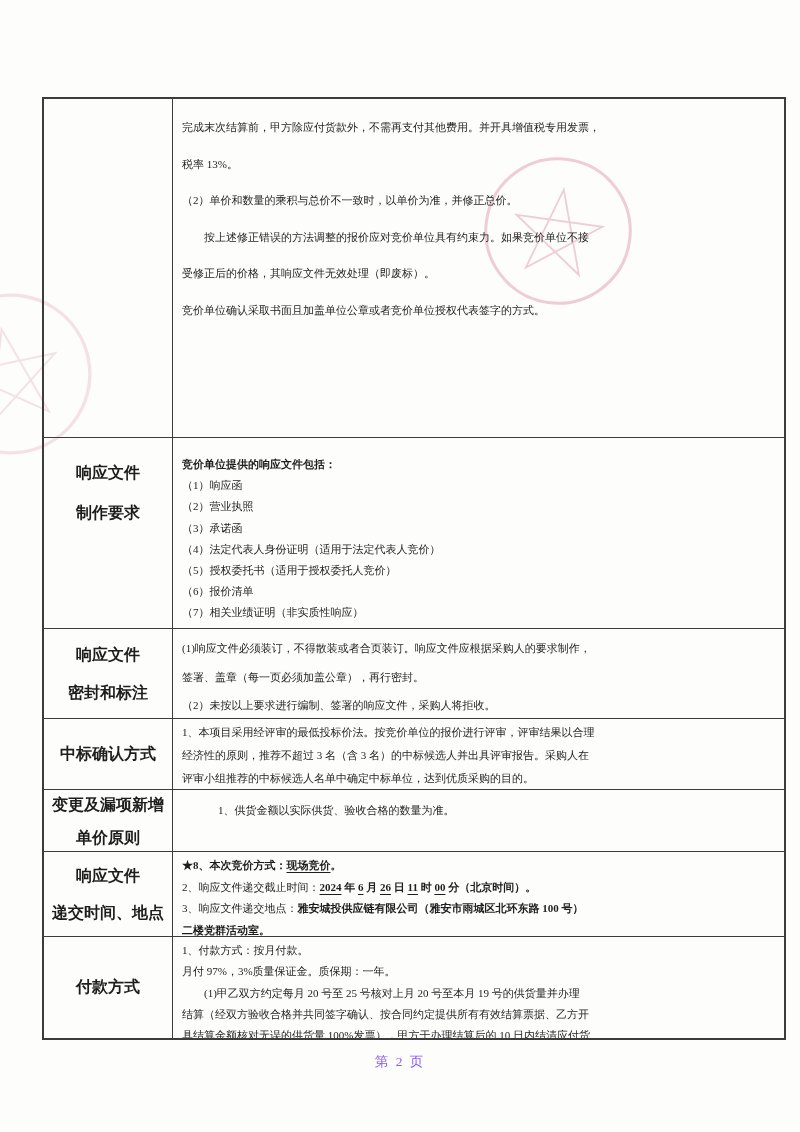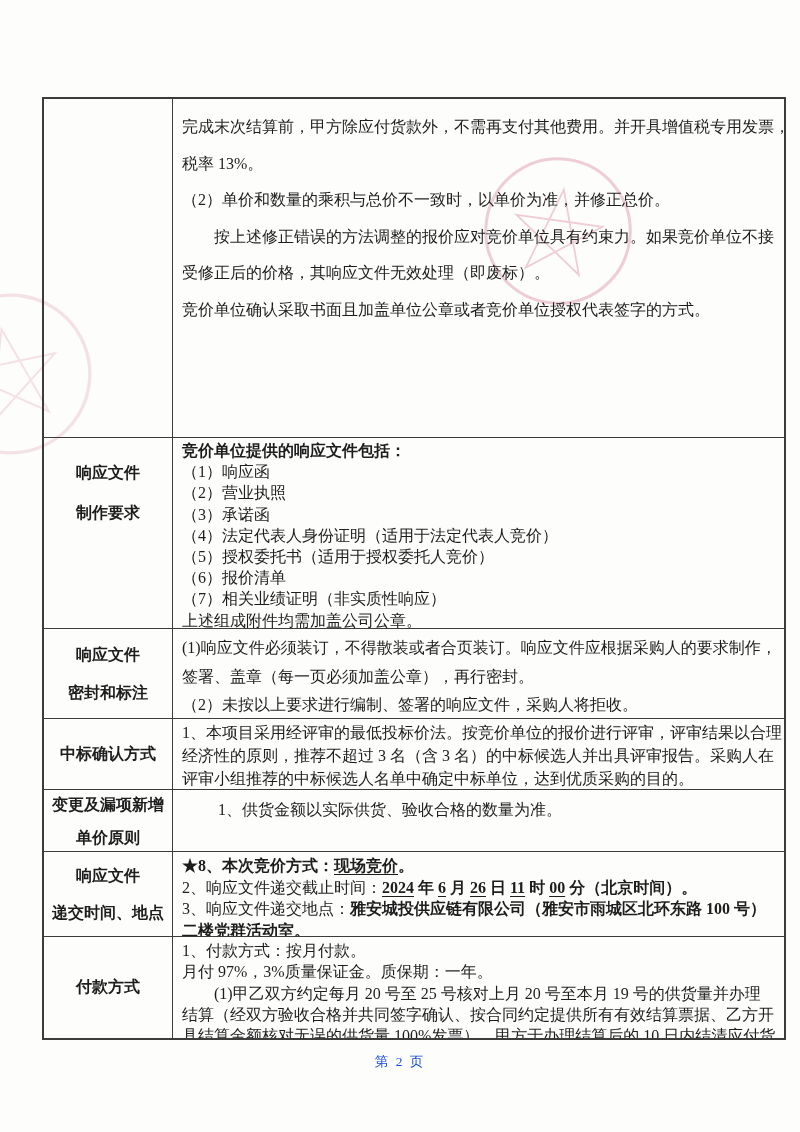--- a/index.html
+++ b/index.html
@@ -24,48 +24,48 @@
   .row-5 { height:85px;  }
   .row-6 { height:102px; }
   .cell-label {
     width:129px; min-width:129px; box-sizing:border-box;
     border-right:1.5px solid #3c3c3c;
     display:flex; flex-direction:column; justify-content:center; align-items:center;
     font-weight:bold; font-size:16px; text-align:center;
   }
   .cell-content {
     flex:1; box-sizing:border-box; padding:0 6px 0 9px;
-    font-size:16px; overflow:hidden;
+    font-size:11px; overflow:hidden;
   }
   .content-line { white-space:nowrap; }
   .label-line { white-space:nowrap; }
   
   .row-0 .cell-content { padding-top:10px; } .row-0 .content-line { line-height:36.5px; }
   .row-1 .cell-label  { justify-content:flex-start; padding-top:15px; }
   .row-1 .label-line  { line-height:40px; }
-  .row-1 .cell-content{ padding-top:2px; } .row-1 .content-line { line-height:21.2px; }
+  .row-1 .cell-content{ padding-top:2px;margin-top:14px; } .row-1 .content-line { line-height:21.2px; }
   .row-2 .label-line  { line-height:38px; }
   .row-2 .cell-content{ padding-top:5px; } .row-2 .content-line { line-height:28.5px; }
   .row-3 .cell-content{ padding-top:2px; } .row-3 .content-line { line-height:23.2px; }
   .row-4 .label-line  { line-height:33px; }
   .row-4 .cell-content{ padding-top:9px; } .row-4 .content-line { line-height:22px; }
   .row-5 .label-line  { line-height:37px; }
   .row-5 .cell-content{ padding-top:3px; } .row-5 .content-line { line-height:21.5px; }
   .row-6 .cell-content{ padding-top:3px; } .row-6 .content-line { line-height:21.3px; }
   .b { font-weight:bold; }
   .u { text-decoration:underline; text-underline-offset:3px; }
   
   .stamp { position:absolute; pointer-events:none; }
   .stamp-main { left:482px; top:155px; width:152px; height:152px; opacity:0.30; transform:rotate(8deg); }
   .stamp-left { left:-72px; top:291px; width:166px; height:166px; opacity:0.17; transform:rotate(-12deg); }
   .stamp svg { width:100%; height:100%; }
   
   .footer {
     position:absolute; top:1053px; left:0; width:100%;
-    text-align:center; font-size:13.5px; letter-spacing:2px; color:#1d4ed8;
+    text-align:center; font-size:13.5px; letter-spacing:2px; color:#8b5cf6;
   }
 </style>
 </head>
 <body>
 
 <div class="page">
 
   <div class="stamp stamp-main">
     <svg viewBox="0 0 200 200">
       <circle cx="100" cy="100" r="95" fill="none" stroke="var(--seal-color,#cc5f86)" stroke-width="4"></circle>

